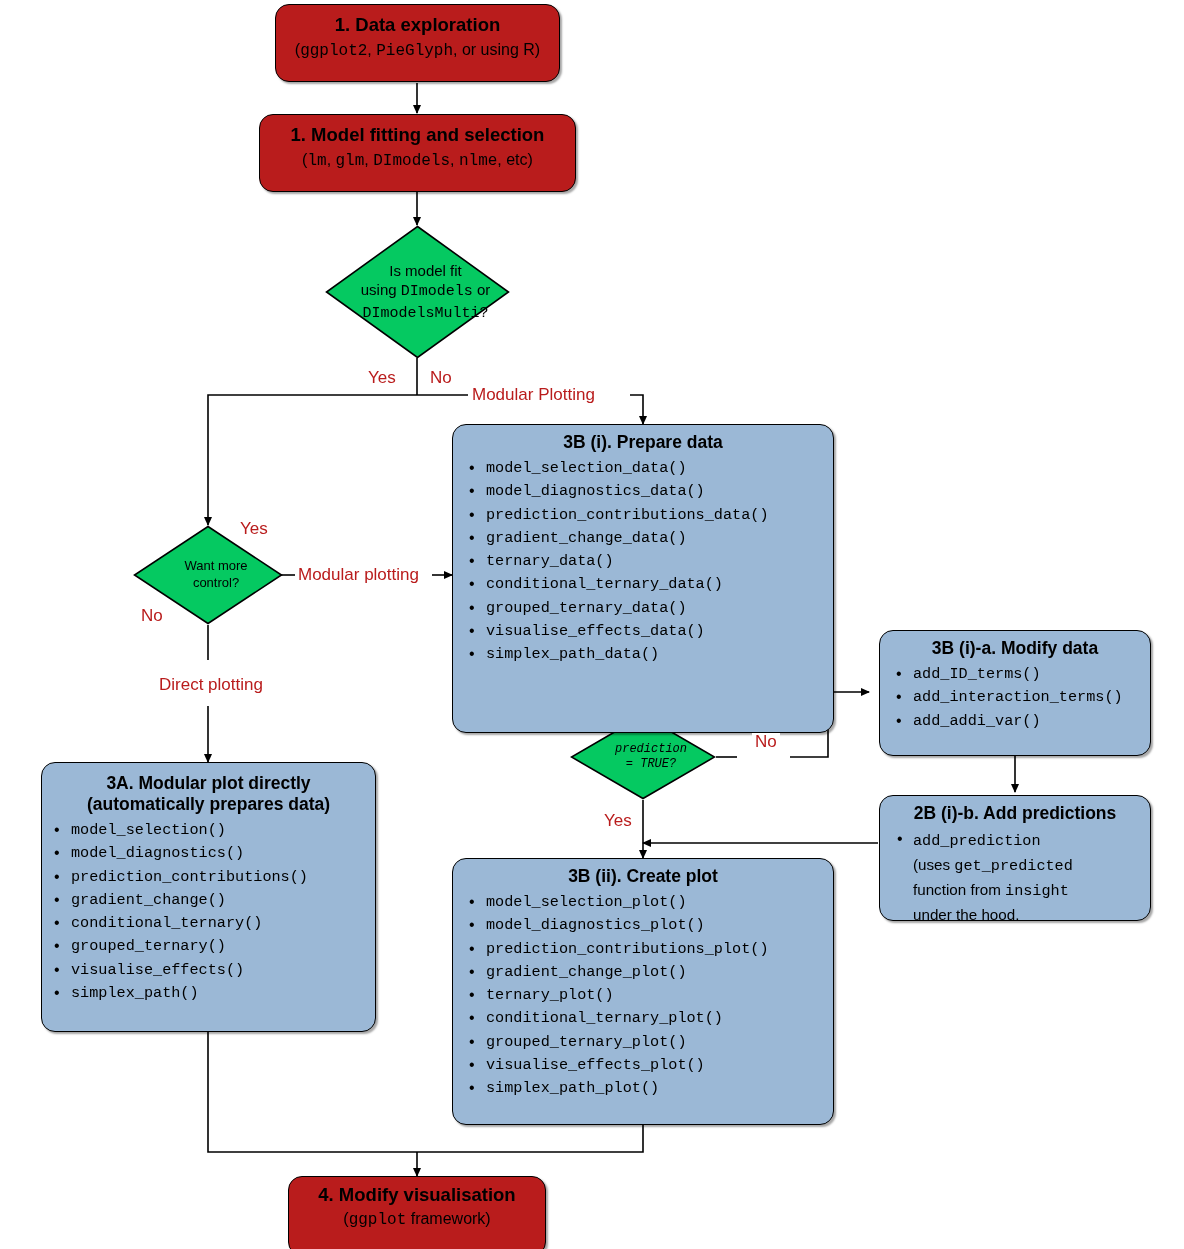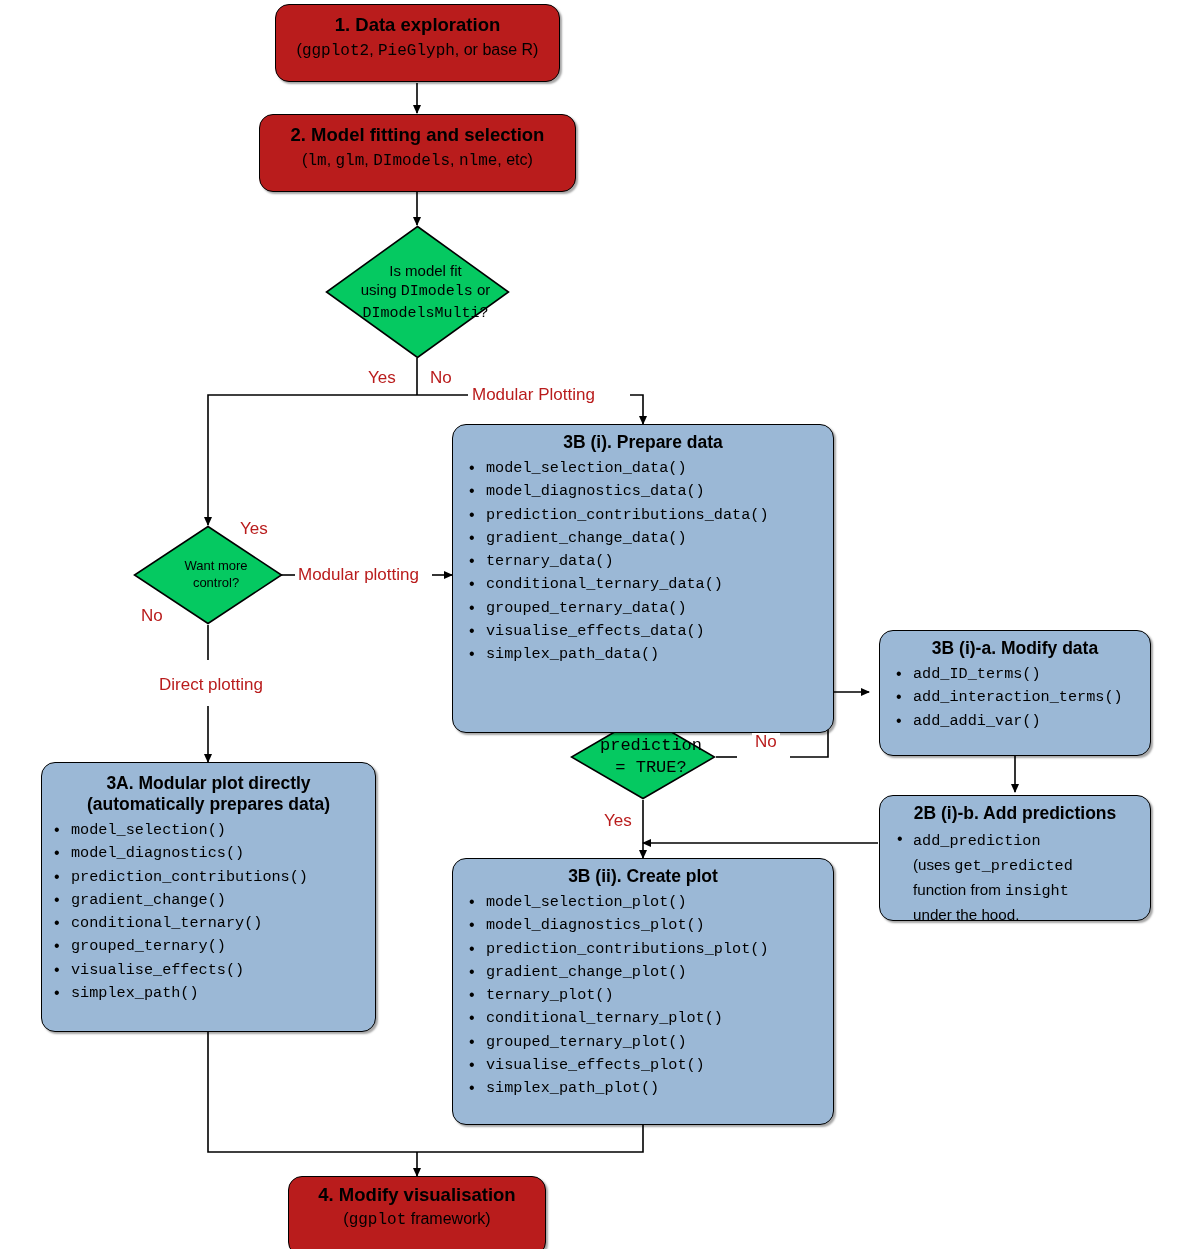--- a/index.html
+++ b/index.html
@@ -173,37 +173,37 @@
         <span>Want more</span><br>
         <span>control?</span>
       </div>
     </div>
   </div>
 
   <div class="diamond" style="left:570px; top:714px; width:146px; height:86px;">
     <svg width="146" height="86" viewBox="0 0 146 86">
       <polygon points="73,1.5 144.5,43 73,84.5 1.5,43" fill="#05c961" stroke="#000" stroke-width="1.6"></polygon>
     </svg>
-    <div class="dlabel mono" style="font-size:17px;">
+    <div class="dlabel mono" style="font-size:12px;font-style:italic;">
       <div>
         <span>prediction</span><br>
         <span>= TRUE?</span>
       </div>
     </div>
   </div>
 
   <div class="node proc purple" style="left:275px; top:4px; width:285px; height:78px; padding-top:9px;">
     <div class="title" style="font-size:18.5px;">1. Data exploration</div>
     <div class="subtitle" style="font-size:16px; margin-top:4px;">
-      <span class="sans">(</span><span class="mono">ggplot2</span><span class="sans">, </span><span class="mono">PieGlyph</span><span class="sans">, or base R)</span>
+      <span class="sans">(</span><span class="mono">ggplot2</span><span class="sans">, </span><span class="mono">PieGlyph</span><span class="sans">, or using R)</span>
     </div>
   </div>
 
   <div class="node proc purple" style="left:259px; top:114px; width:317px; height:78px; padding-top:9px;">
-    <div class="title" style="font-size:18.5px;">2. Model fitting and selection</div>
+    <div class="title" style="font-size:18.5px;">1. Model fitting and selection</div>
     <div class="subtitle" style="font-size:16px; margin-top:4px;">
       <span class="sans">(</span><span class="mono">lm</span><span class="sans">, </span><span class="mono">glm</span><span class="sans">, </span><span class="mono">DImodels</span><span class="sans">, </span><span class="mono">nlme</span><span class="sans">, etc)</span>
     </div>
   </div>
 
   <div class="node proc blue" style="left:452px; top:424px; width:382px; height:309px;">
     <div class="box-title">3B (i). Prepare data</div>
     <ul class="fnlist">
       <li>model_selection_data()</li>
       <li>model_diagnostics_data()</li>

